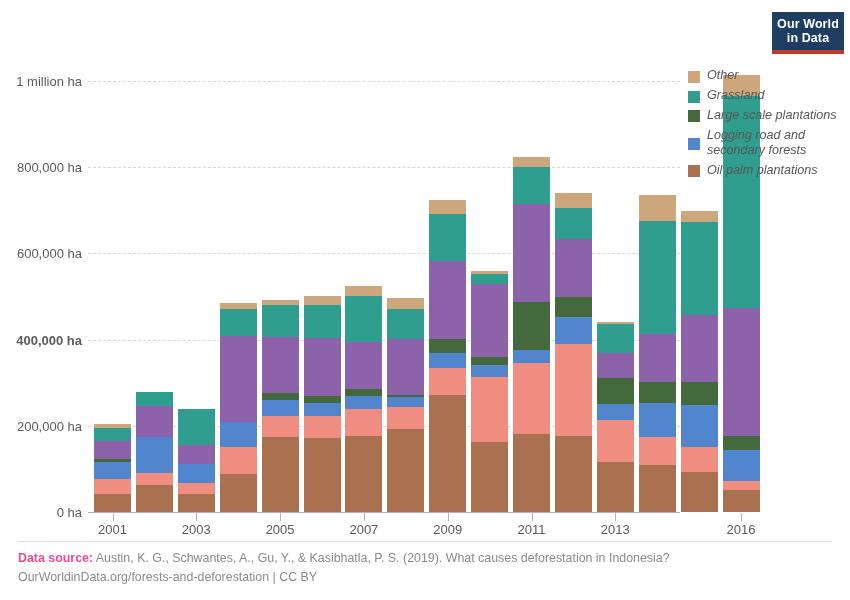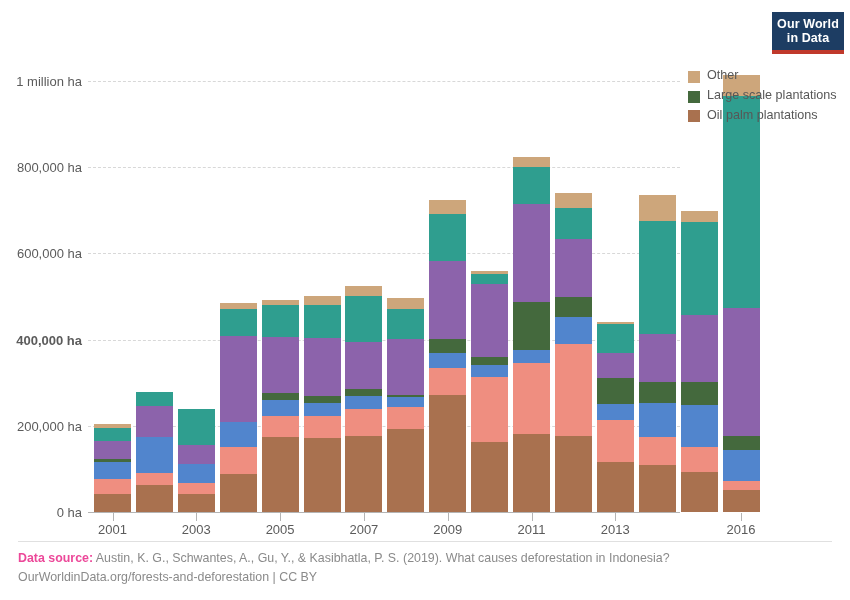--- a/index.html
+++ b/index.html
@@ -95,20 +95,21 @@
   
   #legend {
     position: absolute;
     left: 688px; top: 68px;
     width: 162px;
   }
   .legend-item {
     display: flex;
     align-items: center;
     margin-bottom: 4.5px;
+    font-style: italic;
   }
   .legend-swatch {
     width: 12px; height: 12px;
     flex: 0 0 12px;
     margin-top: 2px;
     margin-right: 7px;
   }
   .legend-label {
     font-size: 12.6px;
     color: #575757;
@@ -320,22 +321,30 @@
         <div class="x-tick-label" style="left: 741px;">2016</div>
       </div>
   </div>
 
   <div id="legend">
       <div class="legend-item">
         <span class="legend-swatch" style="background: rgb(205, 166, 123);"></span>
         <span class="legend-label">Other</span>
       </div>
       <div class="legend-item">
+        <span class="legend-swatch" style="background: rgb(47, 158, 143);"></span>
+        <span class="legend-label">Grassland</span>
+      </div>
+      <div class="legend-item">
         <span class="legend-swatch" style="background: rgb(68, 105, 61);"></span>
         <span class="legend-label">Large scale plantations</span>
+      </div>
+      <div class="legend-item">
+        <span class="legend-swatch" style="background: rgb(81, 133, 205);"></span>
+        <span class="legend-label">Logging road and<br>secondary forests</span>
       </div>
       <div class="legend-item">
         <span class="legend-swatch" style="background: rgb(169, 113, 79);"></span>
         <span class="legend-label">Oil palm plantations</span>
       </div>
     </div>
 
   <div id="footer-rule"></div>
   <div id="footer">
     <div>

